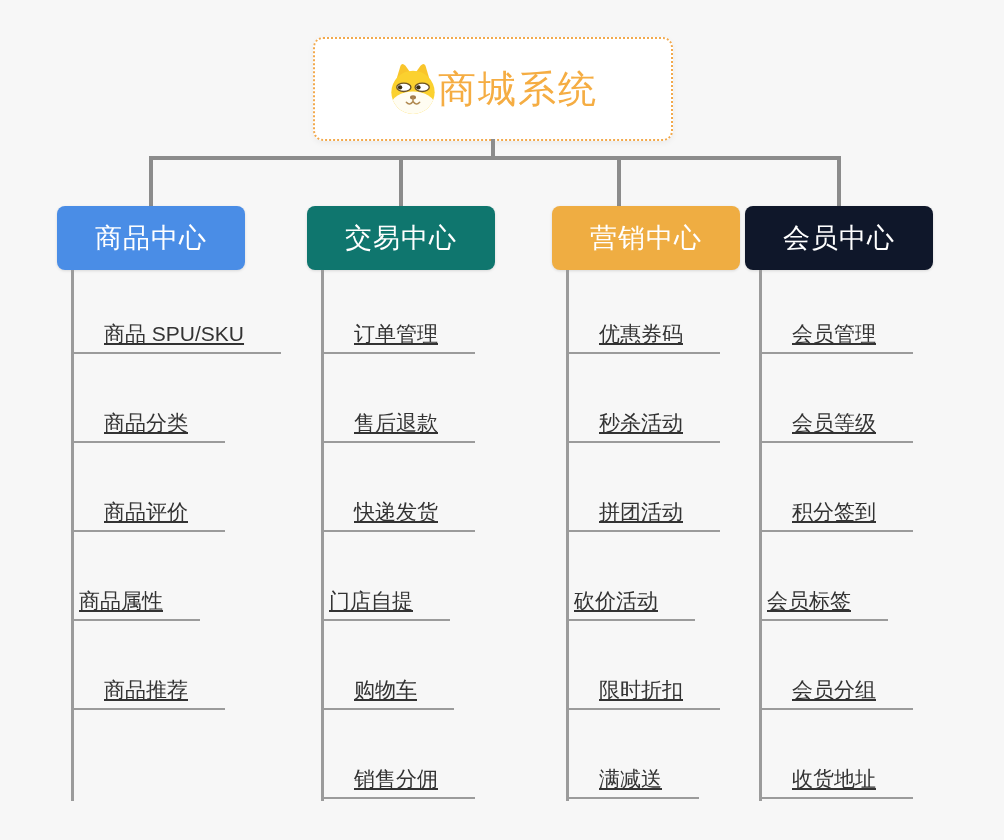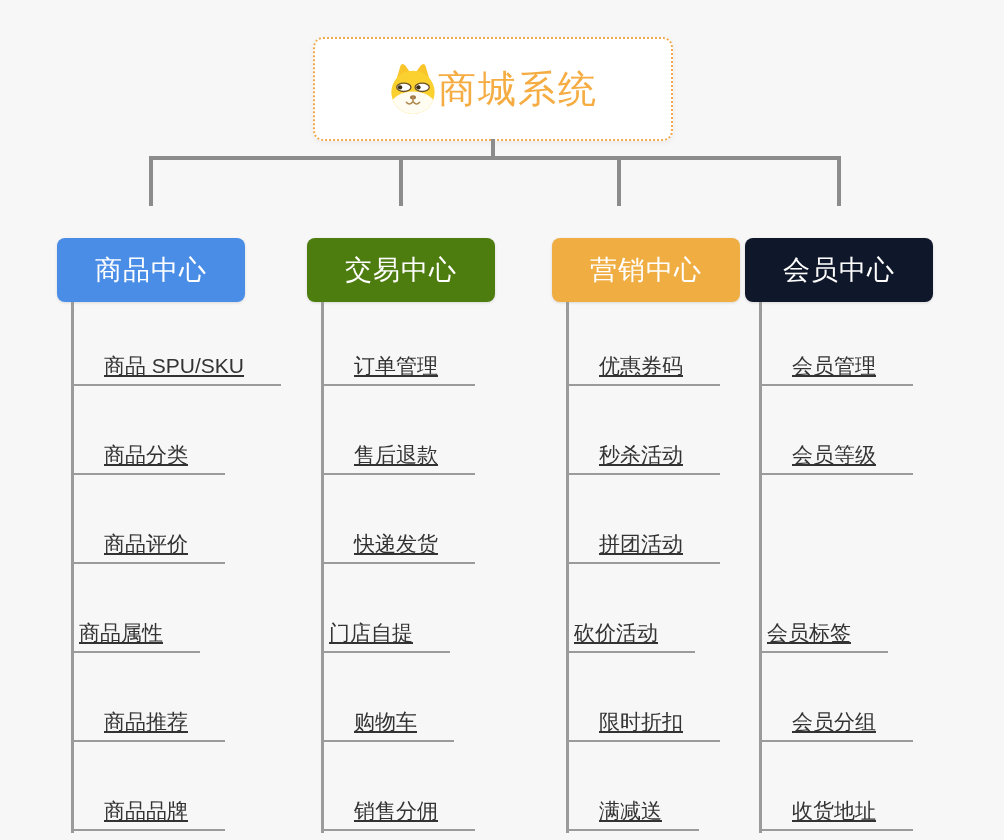--- a/index.html
+++ b/index.html
@@ -17,21 +17,21 @@
   .root-icon{width:50px;height:52px;flex:0 0 auto;}
 
   
   .cline{position:absolute;background:#8C8C8C;}
   .stem{left:491px;top:139px;width:4px;height:19px;}
   .bus{left:149px;top:156px;width:692px;height:4px;}
   .drop{top:158px;width:4px;height:48px;}
   .drop0{left:149px;} .drop1{left:399px;} .drop2{left:617px;} .drop3{left:837px;}
 
   
-  .branch{position:absolute;top:206px;width:300px;margin-top:32px;}
+  .branch{position:absolute;top:206px;width:300px;}
   .b0{left:57px;} .b1{left:307px;} .b2{left:552px;} .b3{left:745px;}
   .head{
     width:188px;height:64px;border-radius:8px;color:#ffffff;
     display:flex;align-items:center;justify-content:center;
     font-size:27px;letter-spacing:1px;box-shadow:0 1px 3px rgba(0,0,0,0.12);
   }
   .trunk{position:absolute;left:14px;top:64px;width:3px;height:531px;background:#9B9B9B;}
   .child{
     position:absolute;left:14px;white-space:nowrap;
     font-size:21px;line-height:36px;color:#333333;
@@ -71,25 +71,24 @@
   <div class="cline drop drop3"></div>
 
   <div class="branch b0">
     <div class="head" style="background-color: rgb(74, 141, 230);">商品中心</div>
     <div class="trunk"></div>
     <div class="child r0">商品 SPU/SKU</div>
     <div class="child r1">商品分类</div>
     <div class="child r2">商品评价</div>
     <div class="child r3">商品属性</div>
     <div class="child r4">商品推荐</div>
-    <div class="child r5">商品品牌</div>
   </div>
 
   <div class="branch b1">
-    <div class="head" style="background-color: #4d7c0f;">交易中心</div>
+    <div class="head" style="background-color: #0f766e;">交易中心</div>
     <div class="trunk"></div>
     <div class="child r0">订单管理</div>
     <div class="child r1">售后退款</div>
     <div class="child r2">快递发货</div>
     <div class="child r3">门店自提</div>
     <div class="child r4">购物车</div>
     <div class="child r5">销售分佣</div>
   </div>
 
   <div class="branch b2">
@@ -101,18 +100,19 @@
     <div class="child r3">砍价活动</div>
     <div class="child r4">限时折扣</div>
     <div class="child r5">满减送</div>
   </div>
 
   <div class="branch b3">
     <div class="head" style="background-color: #0f172a;">会员中心</div>
     <div class="trunk"></div>
     <div class="child r0">会员管理</div>
     <div class="child r1">会员等级</div>
+    <div class="child r2">积分签到</div>
     <div class="child r3">会员标签</div>
     <div class="child r4">会员分组</div>
     <div class="child r5">收货地址</div>
   </div>
 
 </div>
 
 </body></html>

